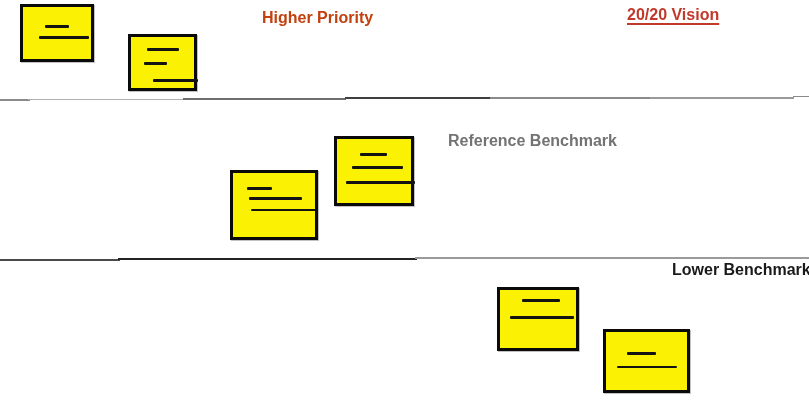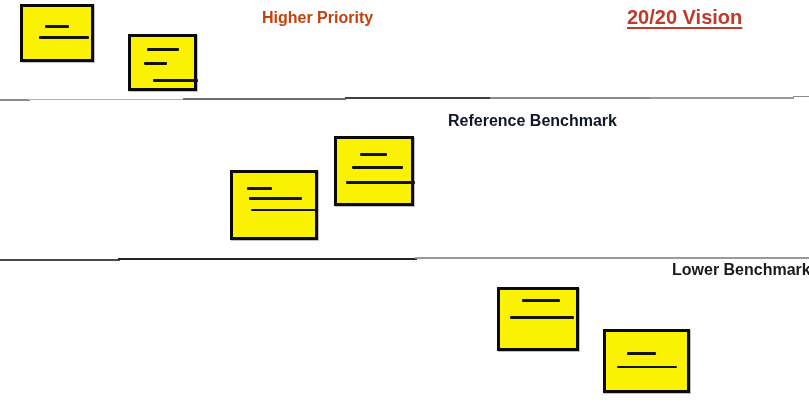--- a/index.html
+++ b/index.html
@@ -18,21 +18,21 @@
     position: absolute;
     font-weight: bold;
     font-size: 16px;
     color: #1a1a1a;
     white-space: nowrap;
     letter-spacing: 0px;
   }
   .vision-label {
     position: absolute;
     font-weight: bold;
-    font-size: 20px;
+    font-size: 16px;
     white-space: nowrap;
     text-decoration: underline;
     text-decoration-thickness: 2px;
     text-underline-offset: 3px;
   }
   .sticky-note {
     position: absolute;
     box-sizing: border-box;
     border: 3px solid #0a0a0a;
     box-shadow: 1px 1px 0 rgba(120,120,120,0.45);
@@ -47,21 +47,21 @@
 </style>
 </head>
 <body>
 
 <div id="board" style="background: rgb(255, 255, 255);">
 
   <div class="zone-label" id="label-higher" style="left: 262px; top: 9px; color: #c2410c;">Higher Priority</div>
 
   <div class="vision-label" id="label-vision" style="left: 627px; top: 6px; color: rgb(192, 57, 43);">20/20 Vision</div>
 
-  <div class="zone-label" id="label-reference" style="left: 448px; top: 112px; color: #0f172a;">Reference Benchmark</div>
+  <div class="zone-label" id="label-reference" style="left: 448px; top: 132px; color: #737373;">Reference Benchmark</div>
 
   <div class="zone-label" id="label-lower" style="left: 672px; top: 261px; color: rgb(26, 26, 26);">Lower Benchmark</div>
 
 <div class="divider-seg" style="left: 0px; top: 99px; width: 30px; height: 2px; background: rgb(138, 138, 138);"></div>
     <div class="divider-seg" style="left: 28px; top: 98.5px; width: 156px; height: 1.5px; background: rgb(176, 176, 176);"></div>
     <div class="divider-seg" style="left: 183px; top: 98px; width: 163px; height: 1.5px; background: rgb(111, 111, 111);"></div>
     <div class="divider-seg" style="left: 345px; top: 97px; width: 146px; height: 2px; background: rgb(63, 63, 63);"></div>
     <div class="divider-seg" style="left: 490px; top: 96.5px; width: 161px; height: 2px; background: rgb(138, 138, 138);"></div>
     <div class="divider-seg" style="left: 650px; top: 97px; width: 144px; height: 1.5px; background: rgb(154, 154, 154);"></div>
     <div class="divider-seg" style="left: 793px; top: 95.5px; width: 16px; height: 1.5px; background: rgb(138, 138, 138);"></div>

